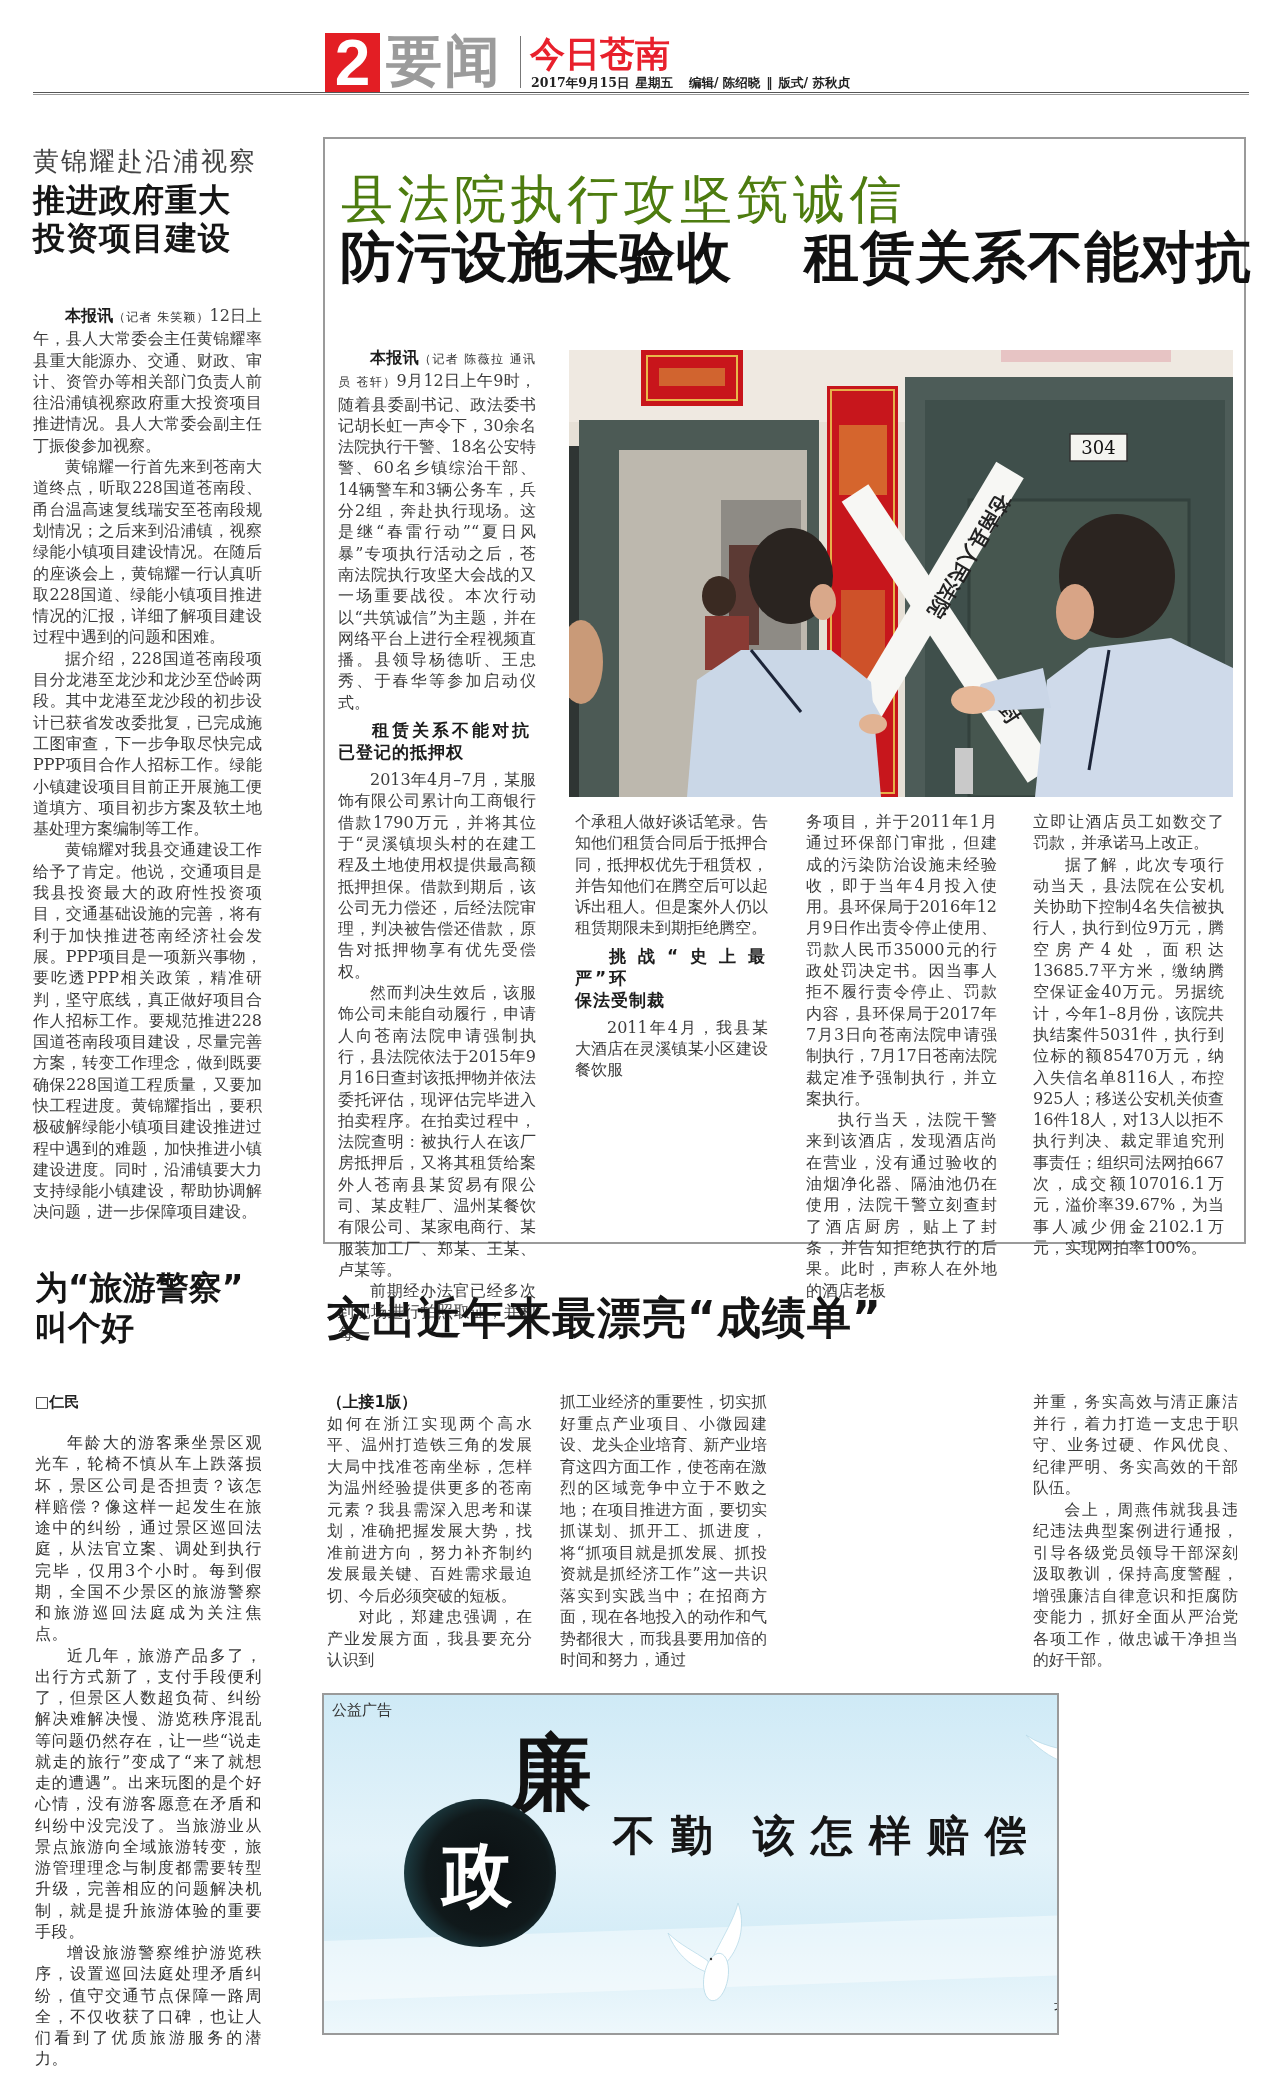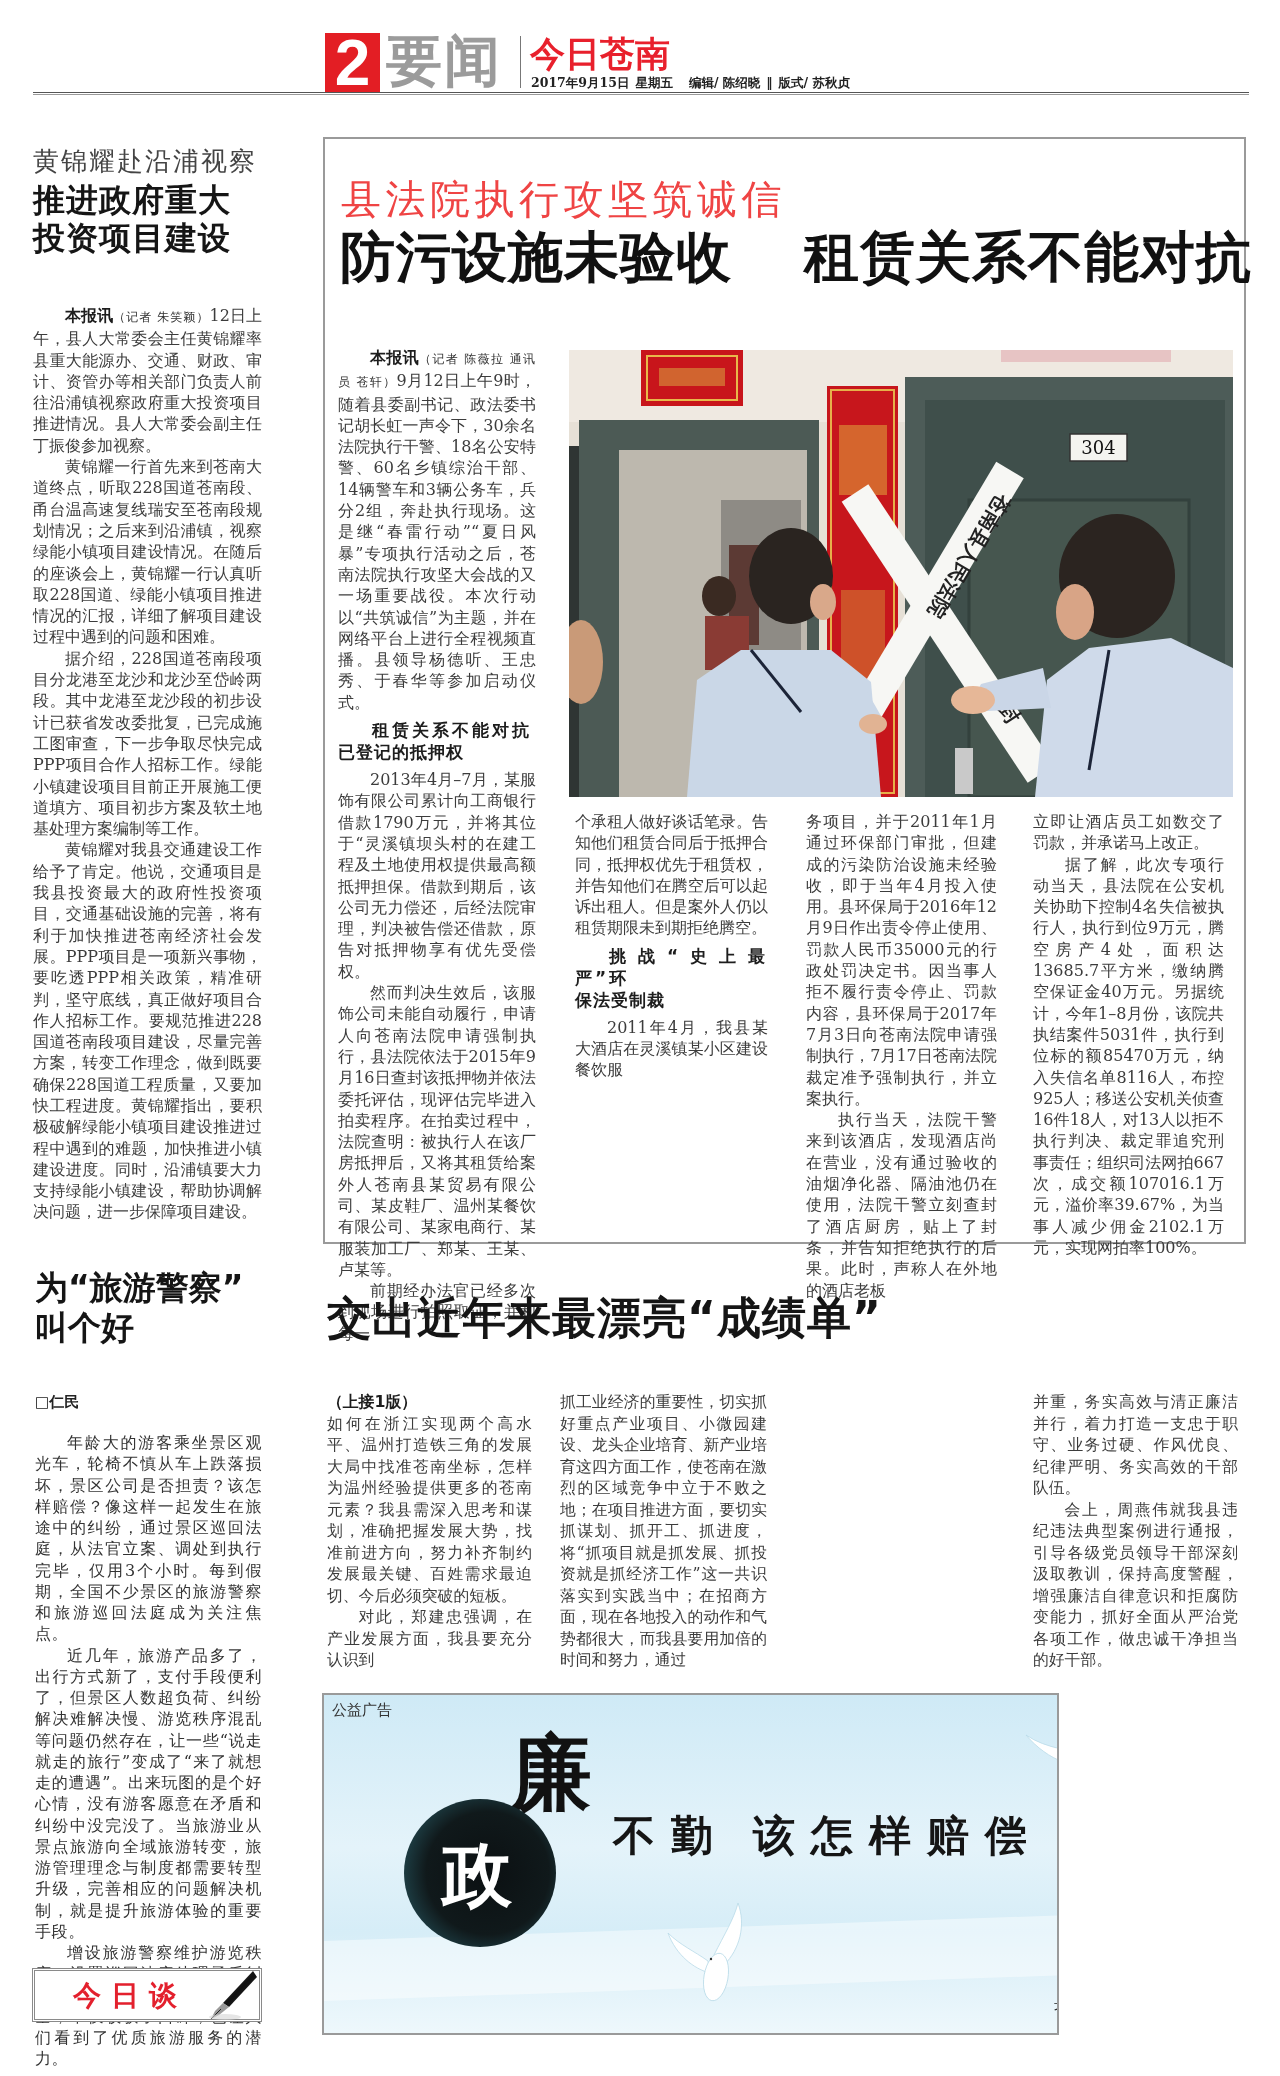--- a/index.html
+++ b/index.html
@@ -34,21 +34,21 @@
 
   
   .kicker-left{left:33px;top:146px;font-size:26px;line-height:30px;color:#444;letter-spacing:2px;white-space:nowrap;}
   .headline-left{left:33px;top:181px;font-family:"DejaVu Sans","Liberation Sans",sans-serif;font-weight:bold;
                  font-size:32px;line-height:38px;color:#151515;letter-spacing:1px;}
   .headline-left span{display:block;white-space:nowrap;}
   .left-body{left:33px;top:305px;width:229px;}
 
   
   .court-box{left:323px;top:137px;width:923px;height:1107px;box-sizing:border-box;border:2px solid #9a9a9a;}
-  .kicker-court{left:341px;top:176px;font-size:40px;line-height:46px;color:#ef4444;letter-spacing:4.5px;white-space:nowrap;}
+  .kicker-court{left:341px;top:176px;font-size:52px;line-height:46px;color:#4d7c0f;letter-spacing:4.5px;white-space:nowrap;}
   .headline-court{left:340px;top:226px;font-family:"DejaVu Sans","Liberation Sans",sans-serif;font-weight:bold;
                   font-size:55px;line-height:62px;color:#111;white-space:nowrap;letter-spacing:1px;}
   .headline-court .p1{margin-right:72px;}
   .photo{left:569px;top:350px;width:664px;height:447px;overflow:hidden;background:#ddd;}
   .c-col1{left:338px;top:347px;width:198px;}
   .c-col2{left:575px;top:811px;width:193px;}
   .c-col3{left:806px;top:811px;width:191px;}
   .c-col4{left:1033px;top:811px;width:191px;}
 
   
@@ -215,36 +215,20 @@
   <div class="abs headline-tour">
     <span>为“旅游警察”</span>
     <span>叫个好</span>
   </div>
   <div class="abs byline-tour">□仁民</div>
   <div class="abs body tour-body">
     <p>年龄大的游客乘坐景区观光车，轮椅不慎从车上跌落损坏，景区公司是否担责？该怎样赔偿？像这样一起发生在旅途中的纠纷，通过景区巡回法庭，从法官立案、调处到执行完毕，仅用3个小时。每到假期，全国不少景区的旅游警察和旅游巡回法庭成为关注焦点。</p>
     <p>近几年，旅游产品多了，出行方式新了，支付手段便利了，但景区人数超负荷、纠纷解决难解决慢、游览秩序混乱等问题仍然存在，让一些“说走就走的旅行”变成了“来了就想走的遭遇”。出来玩图的是个好心情，没有游客愿意在矛盾和纠纷中没完没了。当旅游业从景点旅游向全域旅游转变，旅游管理理念与制度都需要转型升级，完善相应的问题解决机制，就是提升旅游体验的重要手段。</p>
     <p>增设旅游警察维护游览秩序，设置巡回法庭处理矛盾纠纷，值守交通节点保障一路周全，不仅收获了口碑，也让人们看到了优质旅游服务的潜力。</p>
   </div>
-  <div class="abs today-box">
-    <span class="today-label">今日谈</span>
-    <svg class="pen" viewBox="0 0 52 52">
-      <defs>
-        <linearGradient id="penG" x1="0" y1="0" x2="1" y2="1">
-          <stop offset="0" stop-color="#555"></stop>
-            <stop offset="0.5" stop-color="#111"></stop>
-            <stop offset="1" stop-color="#333"></stop>
-        </linearGradient>
-      </defs>
-      <polygon points="48,2 52,8 24,38 18,34" fill="url(#penG)"></polygon>
-      <polygon points="18,34 24,38 14,46 6,50 10,42" fill="#9a9a9a"></polygon>
-      <line x1="6" y1="50" x2="16" y2="40" stroke="#222" stroke-width="1"></line>
-      <ellipse cx="20" cy="48" rx="16" ry="3" fill="#d6d6d6" opacity="0.6"></ellipse>
-    </svg>
-  </div>
 
   <div class="abs headline-report">交出近年来最漂亮“成绩单”</div>
   <div class="abs body r-body r-col1">
     <span class="contfrom">（上接1版）</span>
     <p class="cont">如何在浙江实现两个高水平、温州打造铁三角的发展大局中找准苍南坐标，怎样为温州经验提供更多的苍南元素？我县需深入思考和谋划，准确把握发展大势，找准前进方向，努力补齐制约发展最关键、百姓需求最迫切、今后必须突破的短板。</p>
     <p>对此，郑建忠强调，在产业发展方面，我县要充分认识到</p>
   </div>
   <div class="abs body r-body r-col2">
     <p class="cont">抓工业经济的重要性，切实抓好重点产业项目、小微园建设、龙头企业培育、新产业培育这四方面工作，使苍南在激烈的区域竞争中立于不败之地；在项目推进方面，要切实抓谋划、抓开工、抓进度，将“抓项目就是抓发展、抓投资就是抓经济工作”这一共识落实到实践当中；在招商方面，现在各地投入的动作和气势都很大，而我县要用加倍的时间和努力，通过</p>
   </div>

